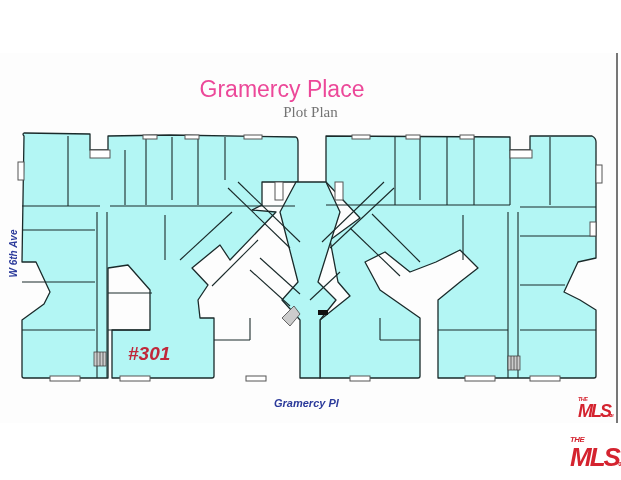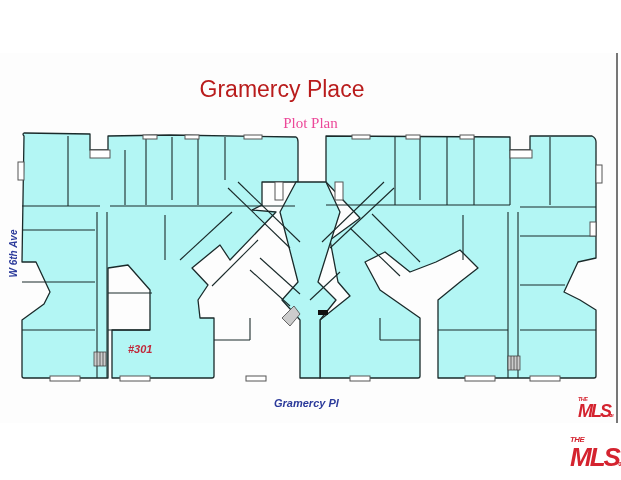--- a/index.html
+++ b/index.html
@@ -1,23 +1,23 @@
 <!DOCTYPE html>
 <html><head>
 <meta charset="utf-8">
 <style>
   html,body{margin:0;padding:0;background:#ffffff;}
   body{width:621px;height:480px;position:relative;overflow:hidden;font-family:"Liberation Sans",sans-serif;}
   .frame{position:absolute;left:0;top:53px;width:616px;height:370px;background:#fdfdfd;border-right:2px solid #777;}
-  .title{position:absolute;left:0;width:564px;text-align:center;top:76px;font-size:23px;color:#b91c1c;font-family:"Liberation Sans",sans-serif;}
-  .subtitle{position:absolute;left:0;width:621px;text-align:center;top:115px;font-size:15px;color:#ec4899;font-family:"Liberation Serif",serif;}
+  .title{position:absolute;left:0;width:564px;text-align:center;top:76px;font-size:23px;color:#ec4899;font-family:"Liberation Sans",sans-serif;}
+  .subtitle{position:absolute;left:0;width:621px;text-align:center;top:104px;font-size:15px;color:#737373;font-family:"Liberation Serif",serif;}
   svg.plan{position:absolute;left:0;top:0;}
   .street-left{position:absolute;left:-22px;top:248px;transform:rotate(-90deg);font-size:10px;font-weight:bold;font-style:italic;color:#2b3a9a;width:70px;text-align:center;}
   .street-bottom{position:absolute;left:274px;top:397px;font-size:11px;font-weight:bold;font-style:italic;color:#2b3a9a;}
-  .unit-label{position:absolute;left:128px;top:343px;font-size:11px;font-weight:bold;font-style:italic;color:#c0283a;}
+  .unit-label{position:absolute;left:128px;top:343px;font-size:19px;font-weight:bold;font-style:italic;color:#c0283a;}
   .mls{position:absolute;color:#d4232f;font-family:"Liberation Sans",sans-serif;font-weight:bold;font-style:italic;line-height:1;}
   .mls .the{display:block;font-size:0.3em;letter-spacing:-0.5px;}
   .mls .main{display:block;letter-spacing:-2px;}
   .mls .com{font-size:0.2em;vertical-align:baseline;}
   .mls-small{left:578px;top:397px;font-size:18px;}
   .mls-large{left:570px;top:436px;font-size:26px;}
 </style>
 </head>
 <body>
 

